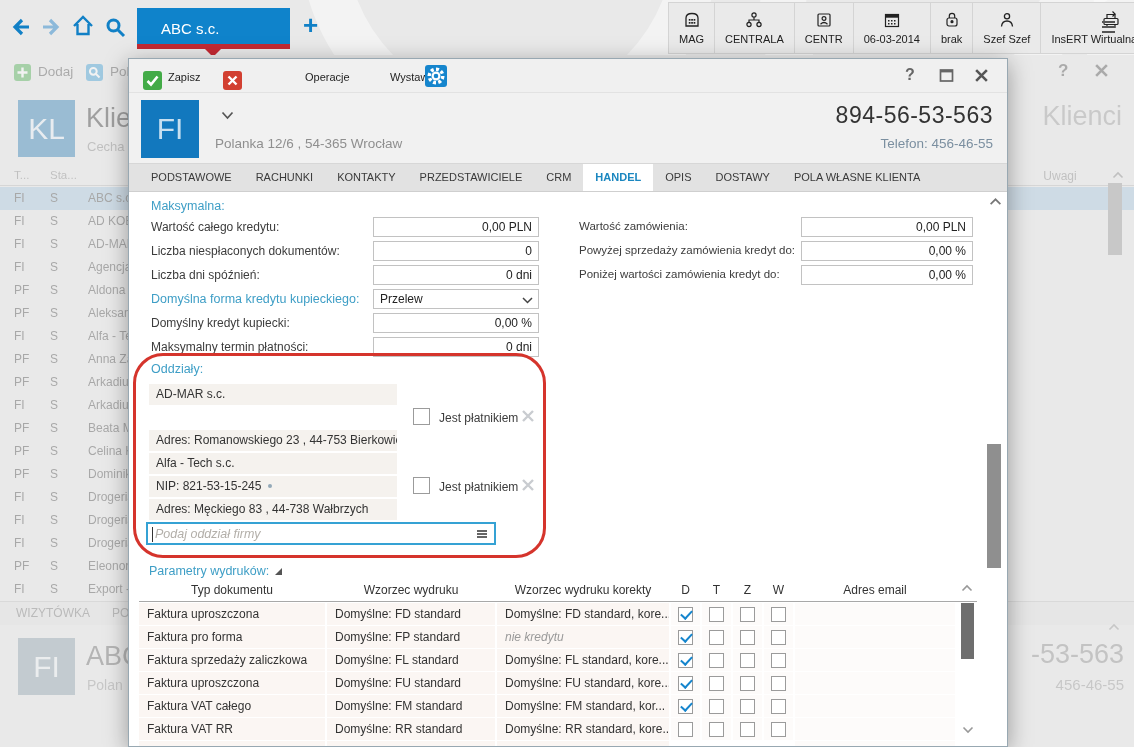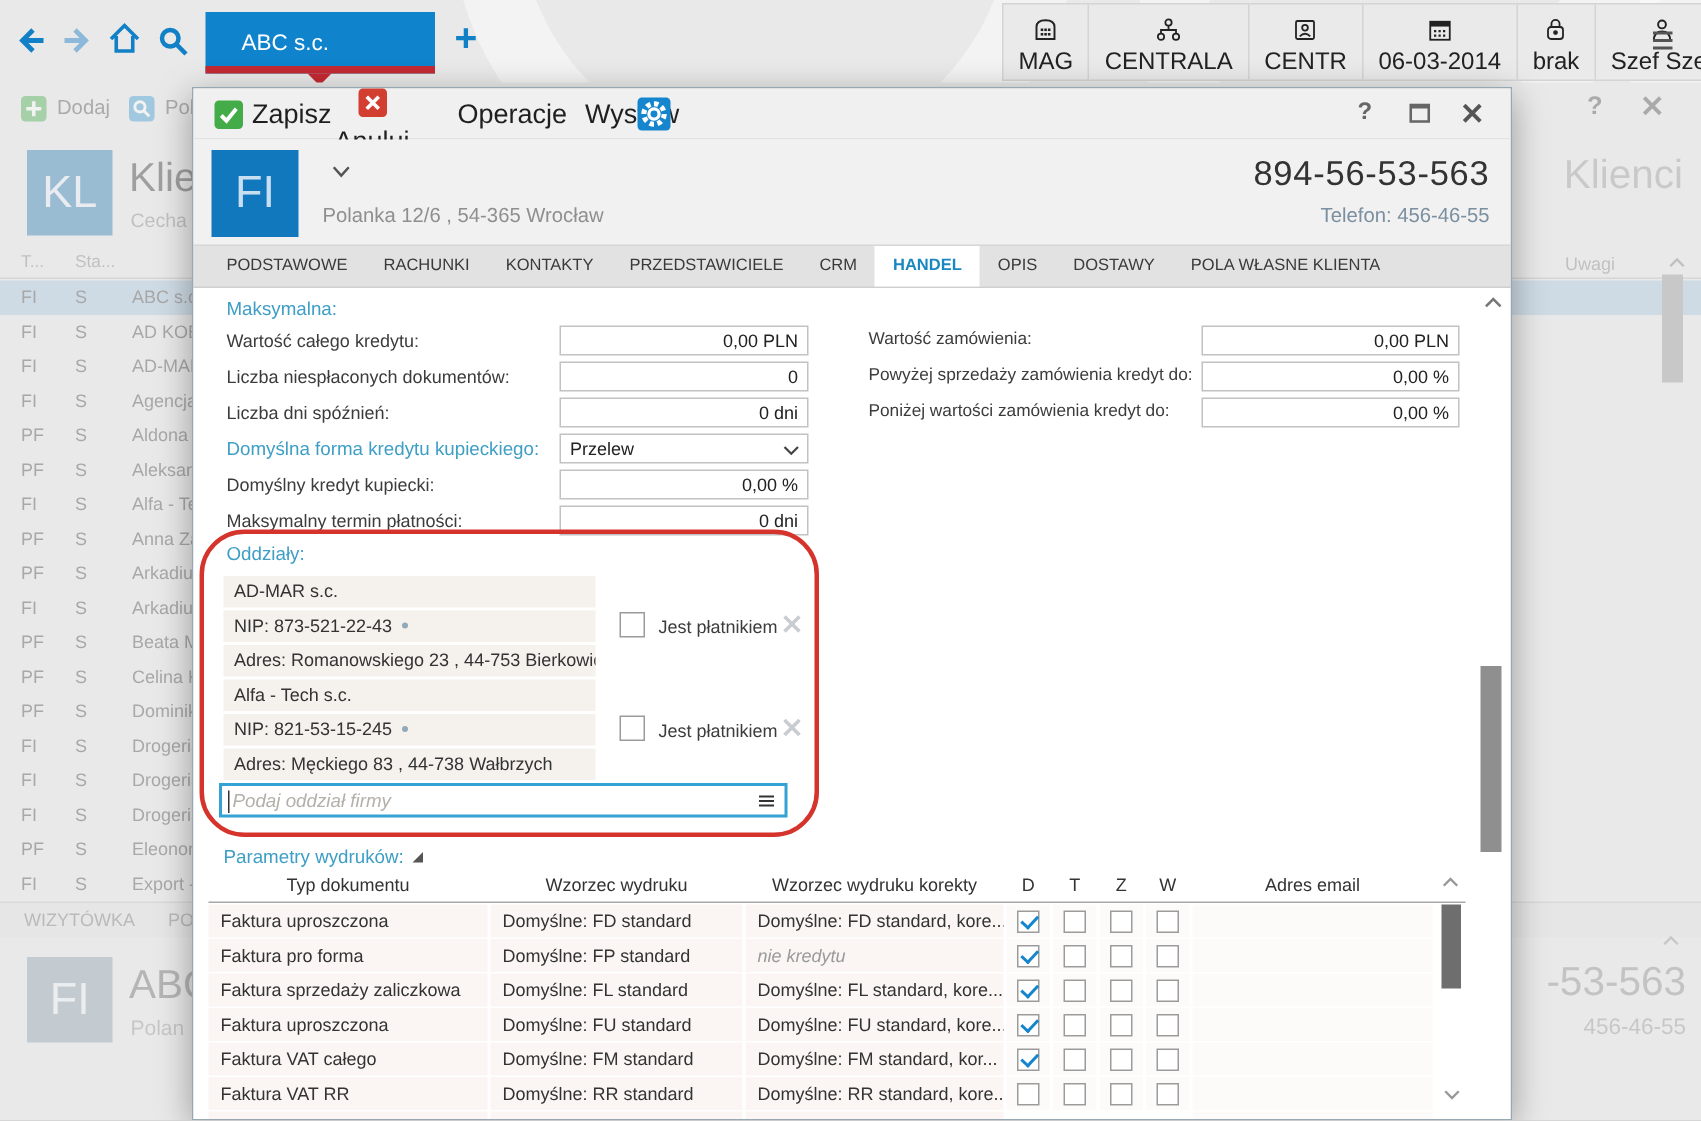--- a/index.html
+++ b/index.html
@@ -15,36 +15,36 @@
   .btab{position:absolute;left:137px;top:8px;width:153px;height:41px;background:#0f83cb;color:#fff;
         font-size:15px;line-height:41px;padding-left:24px;}
   .btab-red{position:absolute;left:137px;top:44px;width:153px;height:5px;background:#c32932;}
   .btab-tri{position:absolute;left:205px;top:49px;width:0;height:0;border-left:8px solid transparent;
         border-right:8px solid transparent;border-top:8px solid #c32932;}
   .plus{position:absolute;left:303px;top:10px;font-size:26px;color:#1180c6;font-weight:bold;cursor:pointer;}
   .statusgrp{position:absolute;left:668px;top:2px;height:52px;display:flex;border:1px solid #d4d4d4;background:#eaeaea;}
   .sitem{border-right:1px solid #d4d4d4;padding:5px 10px 0 10px;text-align:center;cursor:pointer;}
   .sitem:last-child{border-right:none;}
   .sitem .ic{height:22px;display:flex;align-items:flex-end;justify-content:center;}
-  .sitem .lb{font-size:16px;color:#222;margin-top:3px;white-space:nowrap;}
+  .sitem .lb{font-size:11px;color:#222;margin-top:3px;white-space:nowrap;}
   .hamb{position:absolute;left:1098px;top:18px;width:20px;height:20px;cursor:pointer;}
   .hamb div{width:13px;height:2px;background:#555;margin:3px auto;}
 
   
   .bgwin{position:absolute;left:0;top:55px;width:1134px;height:692px;opacity:.42;}
   .bgrow{position:absolute;left:0;right:0;height:23px;font-size:12px;color:#4f4f4f;}
   .bgrow span{position:absolute;top:4px;white-space:nowrap;}
   .bt{left:14px;} .bs{left:50px;} .bn{left:88px;}
   .bhl{background:#a9c9e0;}
 
   
   .dialog{position:absolute;left:128px;top:58px;width:880px;height:689px;background:#fff;
           border:1px solid #98a8b2;box-shadow:0 5px 22px rgba(0,0,0,.35);}
   .dtoolbar{position:absolute;left:0;top:0;width:100%;height:34px;background:#f0f0f0;border-bottom:1px solid #e2e2e2;}
-  .tbtn{position:absolute;top:0;height:34px;display:flex;align-items:center;gap:6px;font-size:18px;color:#1f1f1f;cursor:pointer;padding:0 4px;}
+  .tbtn{position:absolute;top:12px;height:34px;display:flex;align-items:flex-start;gap:6px;font-size:11px;color:#1f1f1f;cursor:pointer;padding:0 4px;}
   .dheader{position:absolute;left:0;top:34px;width:100%;height:70px;background:#f1f1f1;}
   .fisq{position:absolute;left:12px;top:7px;width:58px;height:58px;background:#1278be;color:#c7dff0;
         font-size:30px;display:flex;align-items:center;justify-content:center;}
   .tabstrip{position:absolute;left:0;top:104px;width:100%;height:29px;background:#e2e2e2;
         border-top:1px solid #d7d7d7;border-bottom:1px solid #cfcfcf;display:flex;padding-left:10px;}
   .dtab{font-size:11px;color:#3a3a3a;line-height:27px;padding:0 12px;white-space:nowrap;cursor:pointer;}
   .dtab.active{background:#fff;color:#1b87c0;font-weight:bold;}
 
   .flbl{position:absolute;font-size:12px;color:#3c3c3c;white-space:nowrap;}
   .blbl{position:absolute;font-size:12.5px;color:#3e9ec6;white-space:nowrap;}
@@ -56,21 +56,21 @@
 
   .bcell{position:absolute;left:20px;width:248px;height:21px;background:#f5f2ee;font-size:12px;color:#333;
          line-height:21px;padding-left:7px;white-space:nowrap;overflow:hidden;}
   .dot{display:inline-block;width:4px;height:4px;border-radius:50%;background:#93a9b8;margin-left:7px;vertical-align:2px;}
   .cb{position:absolute;width:17px;height:17px;background:#fff;border:1px solid #9b9b9b;cursor:pointer;}
   .cb.checked::after{content:"";position:absolute;left:2px;top:2px;width:9px;height:5px;
        border-left:2.5px solid #1585cd;border-bottom:2.5px solid #1585cd;transform:rotate(-47deg);}
   .cbs{width:15px;height:15px;}
   .xic{position:absolute;cursor:pointer;}
 
-  .branchinput{position:absolute;left:17px;top:463px;width:379px;height:23px;background:#fff;border:2px solid #35a2d4;cursor:text;}
+  .branchinput{position:absolute;left:17px;top:463px;width:350px;height:23px;background:#fff;border:2px solid #35a2d4;cursor:text;}
   .phtxt{position:absolute;left:7px;top:3px;font-size:12.5px;font-style:italic;color:#b3afa9;white-space:nowrap;}
   .caret{position:absolute;left:4px;top:3px;width:1px;height:15px;background:#333;}
 
   .thead{position:absolute;height:20px;font-size:12px;color:#333;text-align:center;line-height:18px;white-space:nowrap;}
   .tcell{position:absolute;height:22px;background:#fbf6f3;font-size:12px;color:#333;line-height:22px;
          padding-left:8px;white-space:nowrap;overflow:hidden;}
   .tcell.na{font-style:italic;color:#9a9a9a;}
   .ccell{position:absolute;height:22px;background:#fdfbfa;display:flex;align-items:center;justify-content:center;}
   .headline{position:absolute;height:1px;background:#a8a8a8;}
 
@@ -461,21 +461,20 @@
 
       <div class="flbl" style="left:450px;top:52px;font-size:11.5px;">Powyżej sprzedaży zamówienia kredyt do:</div>
       <div class="inp" style="left:672px;top:49px;width:172px;">0,00 %</div>
 
       <div class="flbl" style="left:450px;top:76px;font-size:11.5px;">Poniżej wartości zamówienia kredyt do:</div>
       <div class="inp" style="left:672px;top:73px;width:172px;">0,00 %</div>
 
       <div class="blbl" style="left:22px;top:170px;">Oddziały:</div>
 
       <div class="bcell" style="top:192px;">AD-MAR s.c.</div>
-      <div class="bcell" style="top:215px;"><span>NIP:  873-521-22-43</span><span class="dot"></span></div>
       <div class="bcell" style="top:238px;">Adres:  Romanowskiego 23 , 44-753 Bierkowic</div>
 
       <div class="bcell" style="top:261px;">Alfa - Tech s.c.</div>
       <div class="bcell" style="top:284px;"><span>NIP:  821-53-15-245</span><span class="dot"></span></div>
       <div class="bcell" style="top:307px;">Adres:  Męckiego  83 , 44-738 Wałbrzych</div>
 
       <div class="cb" style="left:284px;top:216px;"></div>
       <div class="flbl" style="left:310px;top:219px;">Jest płatnikiem</div>
       <div class="xic" style="left:392px;top:217px;">
         <svg width="14" height="14" viewBox="0 0 14 14" stroke="#c9ccd0" stroke-width="2.4">

